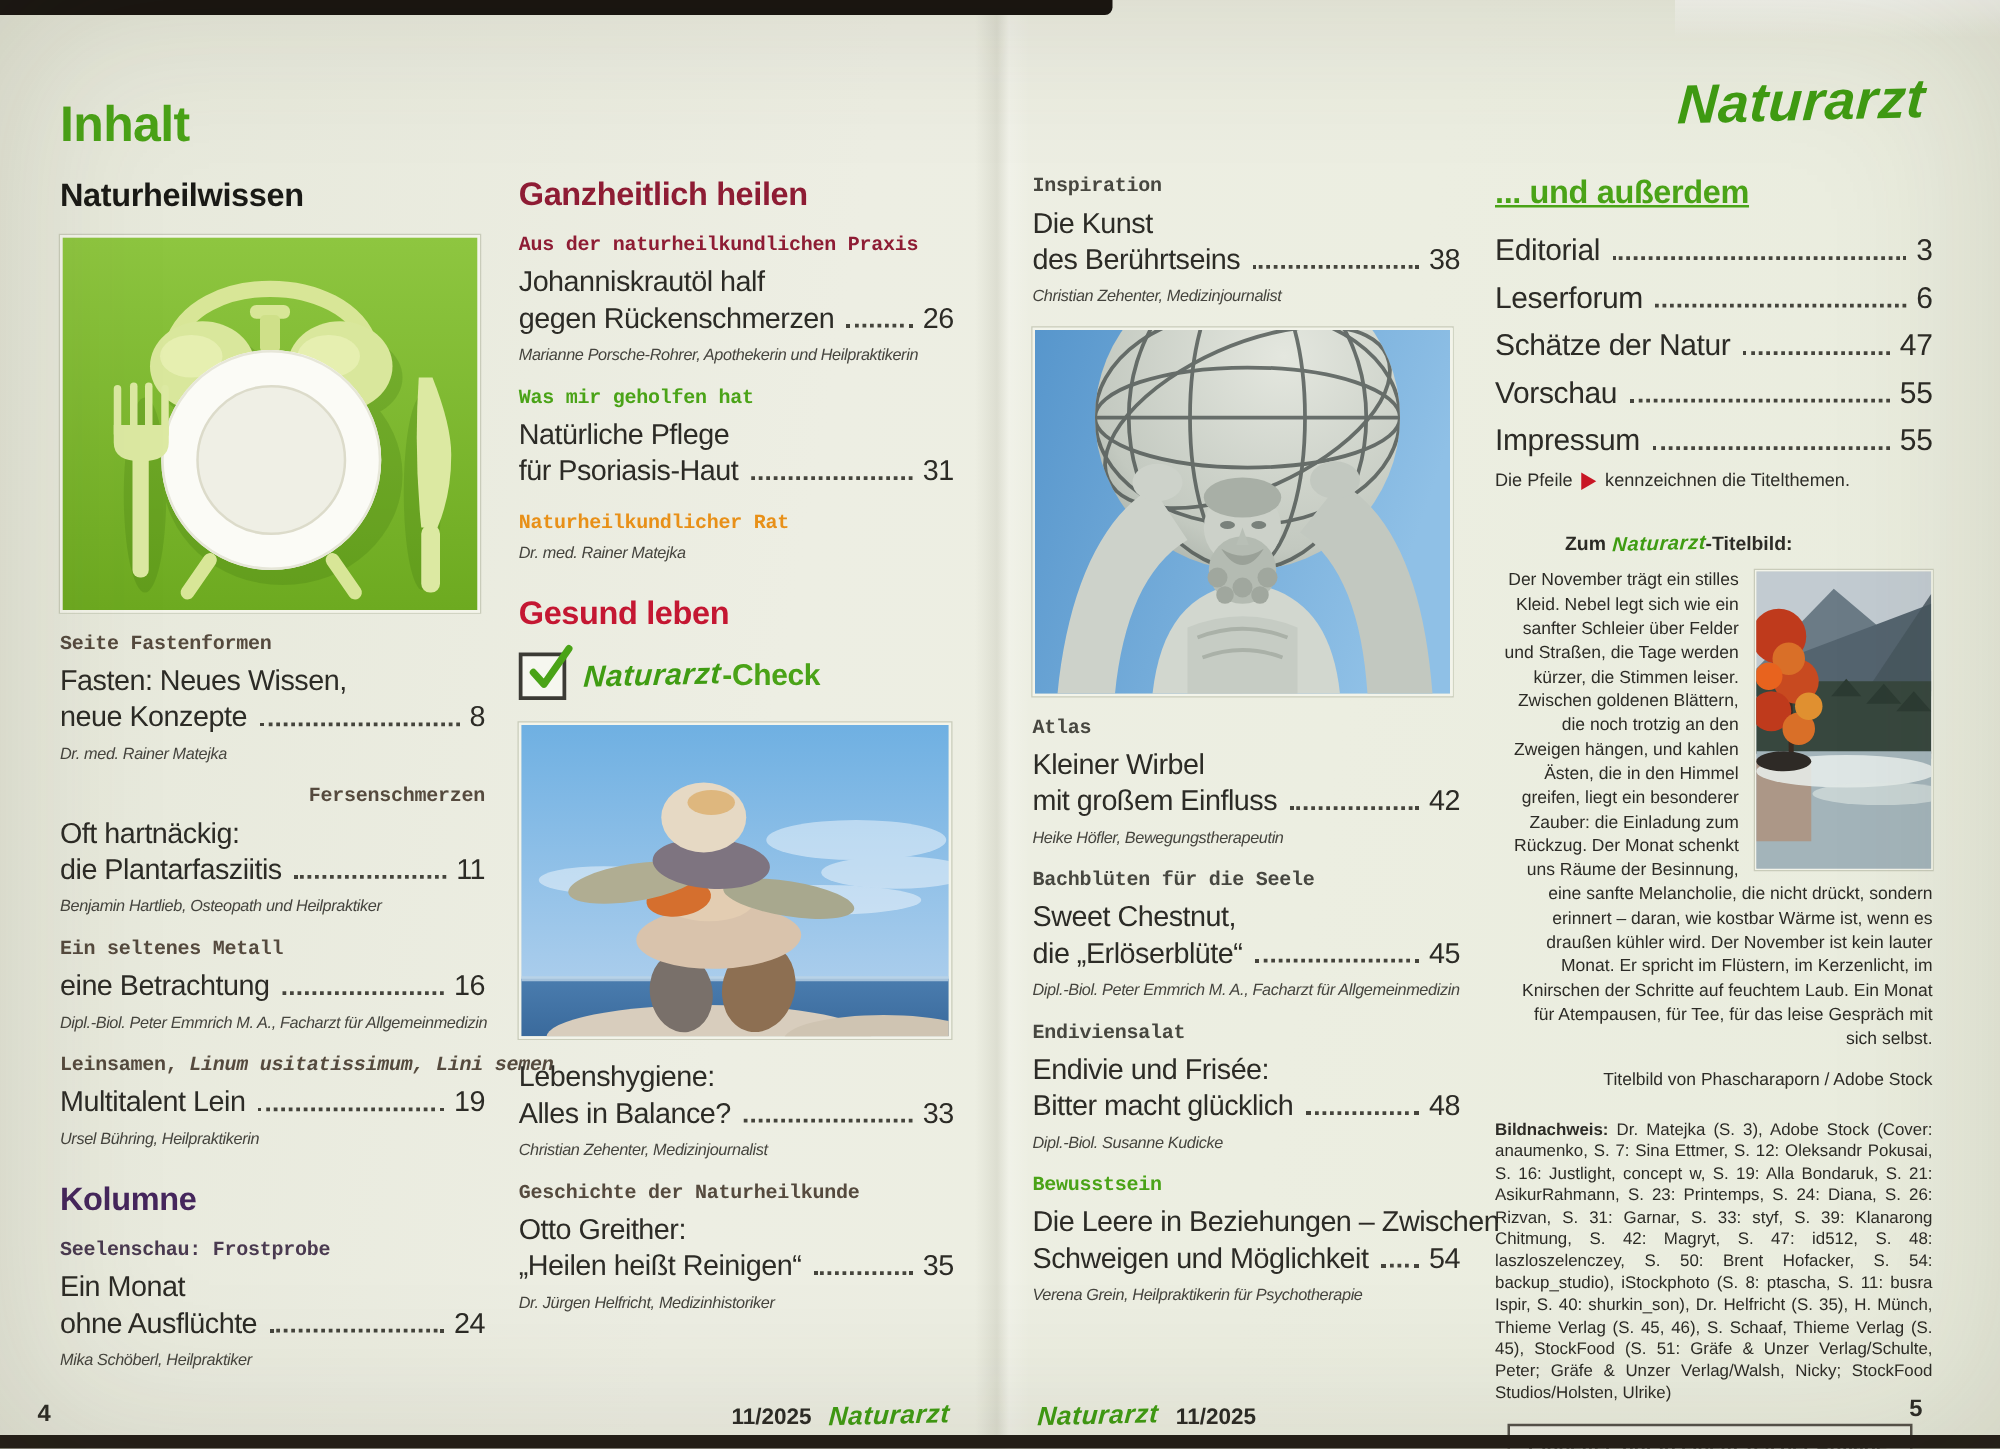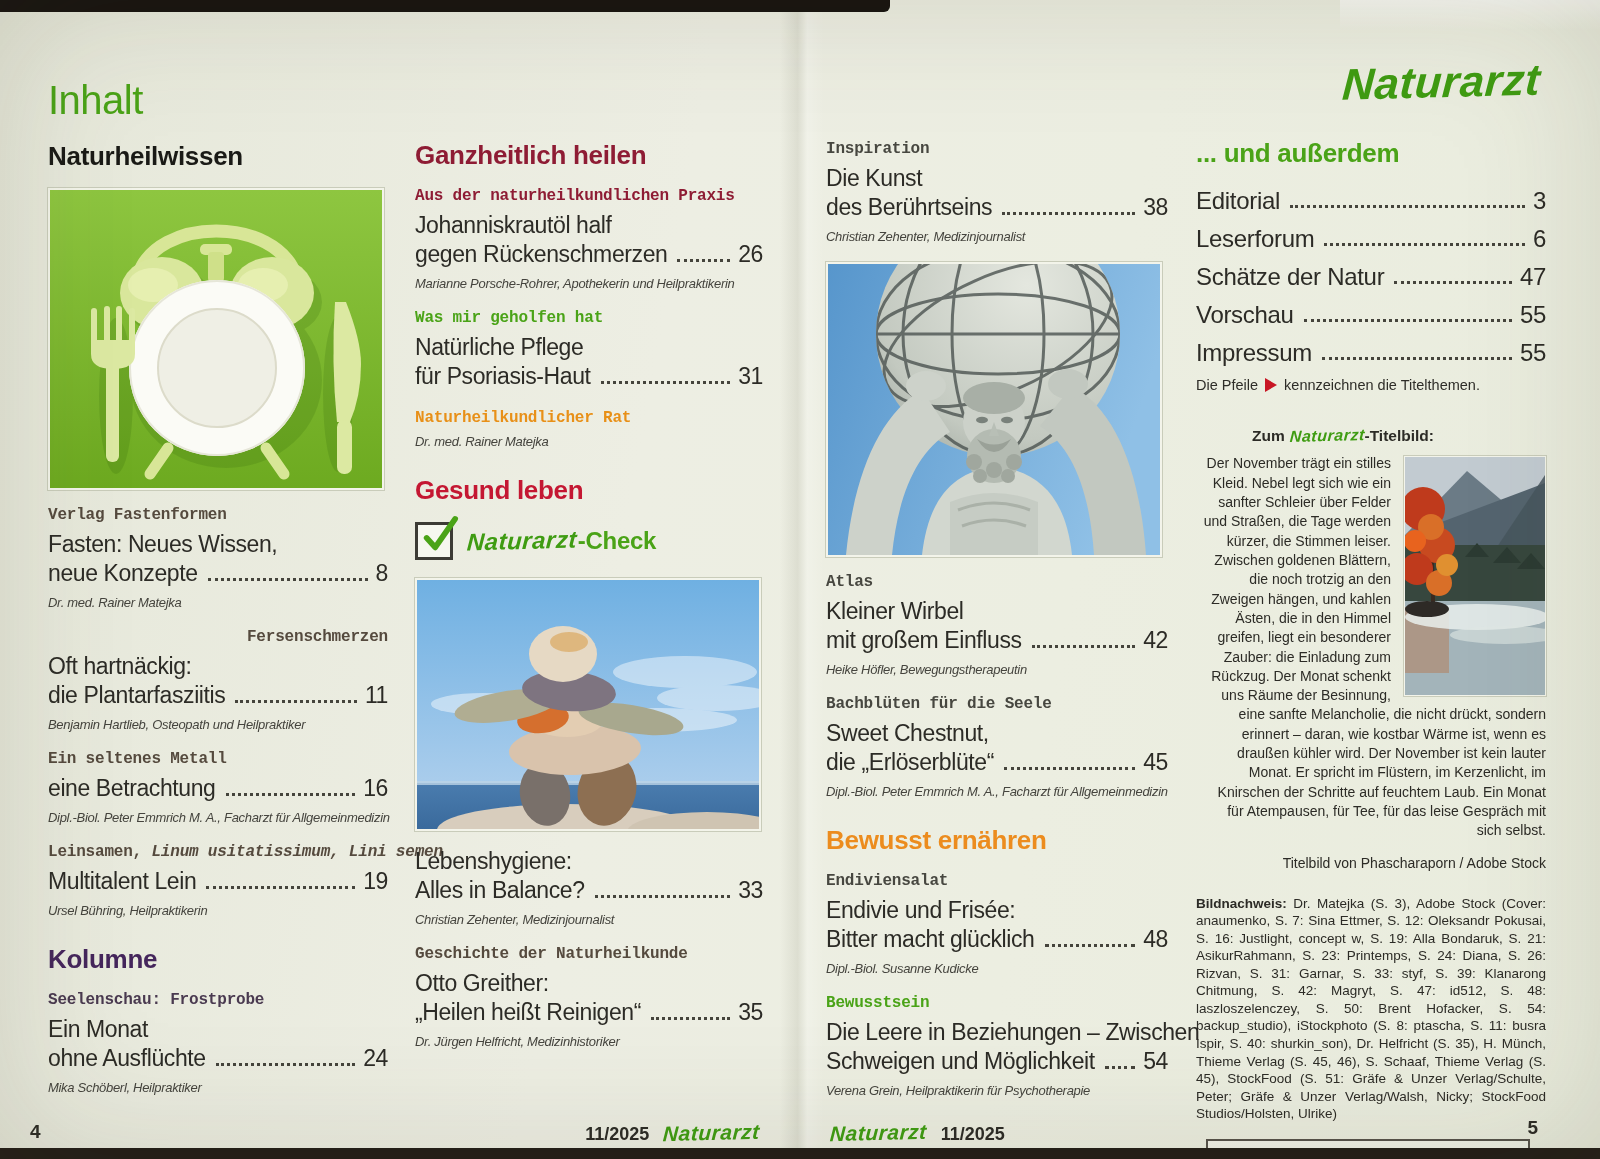--- a/index.html
+++ b/index.html
@@ -14,21 +14,21 @@
   .corner-tr{position:absolute;top:0;right:0;width:260px;height:30px;background:linear-gradient(180deg,#f7f8f2,rgba(247,248,242,0));}
   .gutter{position:absolute;top:0;left:780px;width:44px;height:100%;
     background:linear-gradient(90deg,rgba(0,0,0,0) 0%,rgba(80,80,55,.10) 40%,rgba(255,255,255,.22) 62%,rgba(0,0,0,0) 100%);}
 
   .col{position:absolute;}
   .col1{left:48px;top:78px;width:340px;}
   .col2{left:415px;top:140px;width:348px;}
   .col3{left:826px;top:140px;width:342px;}
   .col4{left:1196px;top:60px;width:350px;}
 
-  .inhalt{margin:0 0 18px 0;font-size:40px;font-weight:normal;color:#4aa317;letter-spacing:-0.5px;}
+  .inhalt{margin:0 0 18px 0;font-size:40px;font-weight:bold;color:#4aa317;letter-spacing:-0.5px;}
 
   .section-header{font-size:26px;font-weight:bold;letter-spacing:-0.3px;margin:26px 0 16px;}
   .section-header:first-child{margin-top:0;}
   .col1 .section-header:nth-child(2){margin-top:0;} 
 
   .entry{margin-bottom:18px;}
   .kicker{font-size:16px;font-weight:bold;letter-spacing:-0.2px;margin-bottom:6px;color:#554a3e;white-space:nowrap;font-family:Liberation Mono, monospace;}
   .kicker i{font-style:italic;}
   .title{font-size:23px;line-height:1.26;color:#2c2b26;letter-spacing:-0.4px;}
   .t-pre{white-space:nowrap;}
@@ -44,21 +44,21 @@
   .check-row{display:flex;align-items:center;gap:14px;margin:12px 0 18px;}
   .checkbox{position:relative;width:32px;height:32px;border:3px solid #3c3b35;background:#f6f7ef;flex:0 0 auto;}
   .checkbox svg{position:absolute;left:2px;top:-8px;overflow:visible;}
   .check-label{font-size:24px;font-weight:bold;color:#4aa317;letter-spacing:-0.3px;}
   .check-label .logo{font-size:24px;margin-right:1px;}
 
   .logo{display:inline-block;font-weight:bold;font-style:italic;color:#3f9c12;
     transform:skewX(-5deg) rotate(-1.5deg);letter-spacing:0.5px;}
   .main-logo{display:block;text-align:right;font-size:44px;padding-right:6px;line-height:1.1;}
 
-  .extras-header{font-size:26px;font-weight:bold;color:#4aa317;letter-spacing:-0.3px;margin:30px 0 18px;}
+  .extras-header{font-size:26px;font-weight:bold;color:#4aa317;letter-spacing:-0.3px;margin:30px 0 18px;text-decoration:underline;}
   .extra-item{display:flex;align-items:flex-end;font-size:24px;letter-spacing:-0.3px;margin-bottom:10px;color:#2c2b26;}
   .extra-label{white-space:nowrap;}
   .arrow-note{display:flex;align-items:center;gap:7px;font-size:14.5px;margin-top:8px;color:#2e2d28;}
   .arrow{width:0;height:0;border-left:12px solid #c81624;border-top:7px solid transparent;border-bottom:7px solid transparent;display:inline-block;}
 
   .titelbild{margin-top:34px;padding-left:4px;font-size:14px;color:#2c2b26;}
   .tb-label{text-align:center;font-weight:bold;font-size:15.5px;margin-bottom:9px;padding-right:60px;}
   .tb-label .pre{margin-right:5px;}
   .tb-label .logo{font-size:16px;}
   .tb-body{text-align:right;line-height:1.38;}
@@ -126,21 +126,21 @@
         <rect x="79" y="118" width="6" height="42" rx="3"></rect>
         <path d="M41,150 h44 v14 q0,15 -22,15 q-22,0 -22,-15 z"></path>
       </g>
       <g fill="#dce9a2">
         <path d="M296,112 q15,38 15,62 q0,32 -11,58 l-13,0 q-6,-60 -2,-120 z"></path>
         <rect x="287" y="230" width="15" height="54" rx="7"></rect>
       </g>
     </svg>
   </div>
       <div class="entry">
-    <div class="kicker" style="color: rgb(85, 74, 62);"><span class="k-main">Verlag Fastenformen</span></div>
+    <div class="kicker" style="color: rgb(85, 74, 62);"><span class="k-main">Seite Fastenformen</span></div>
     <div class="title">
       <div class="t-pre">Fasten: Neues Wissen,</div>
       <div class="t-row">
         <span class="t-last">neue Konzepte</span>
         <span class="leader"></span>
         <span class="t-page">8</span>
       </div>
     </div>
     <div class="author">Dr. med. Rainer Matejka</div>
   </div>
@@ -374,21 +374,20 @@
     <div class="title">
       <div class="t-pre">Sweet Chestnut,</div>
       <div class="t-row">
         <span class="t-last">die „Erlöserblüte“</span>
         <span class="leader"></span>
         <span class="t-page">45</span>
       </div>
     </div>
     <div class="author">Dipl.-Biol. Peter Emmrich M. A., Facharzt für Allgemeinmedizin</div>
   </div>
-      <div class="section-header" style="color: rgb(236, 140, 30);">Bewusst ernähren</div>
       <div class="entry">
     <div class="kicker" style="color: rgb(71, 71, 64);"><span class="k-main">Endiviensalat</span></div>
     <div class="title">
       <div class="t-pre">Endivie und Frisée:</div>
       <div class="t-row">
         <span class="t-last">Bitter macht glücklich</span>
         <span class="leader"></span>
         <span class="t-page">48</span>
       </div>
     </div>

